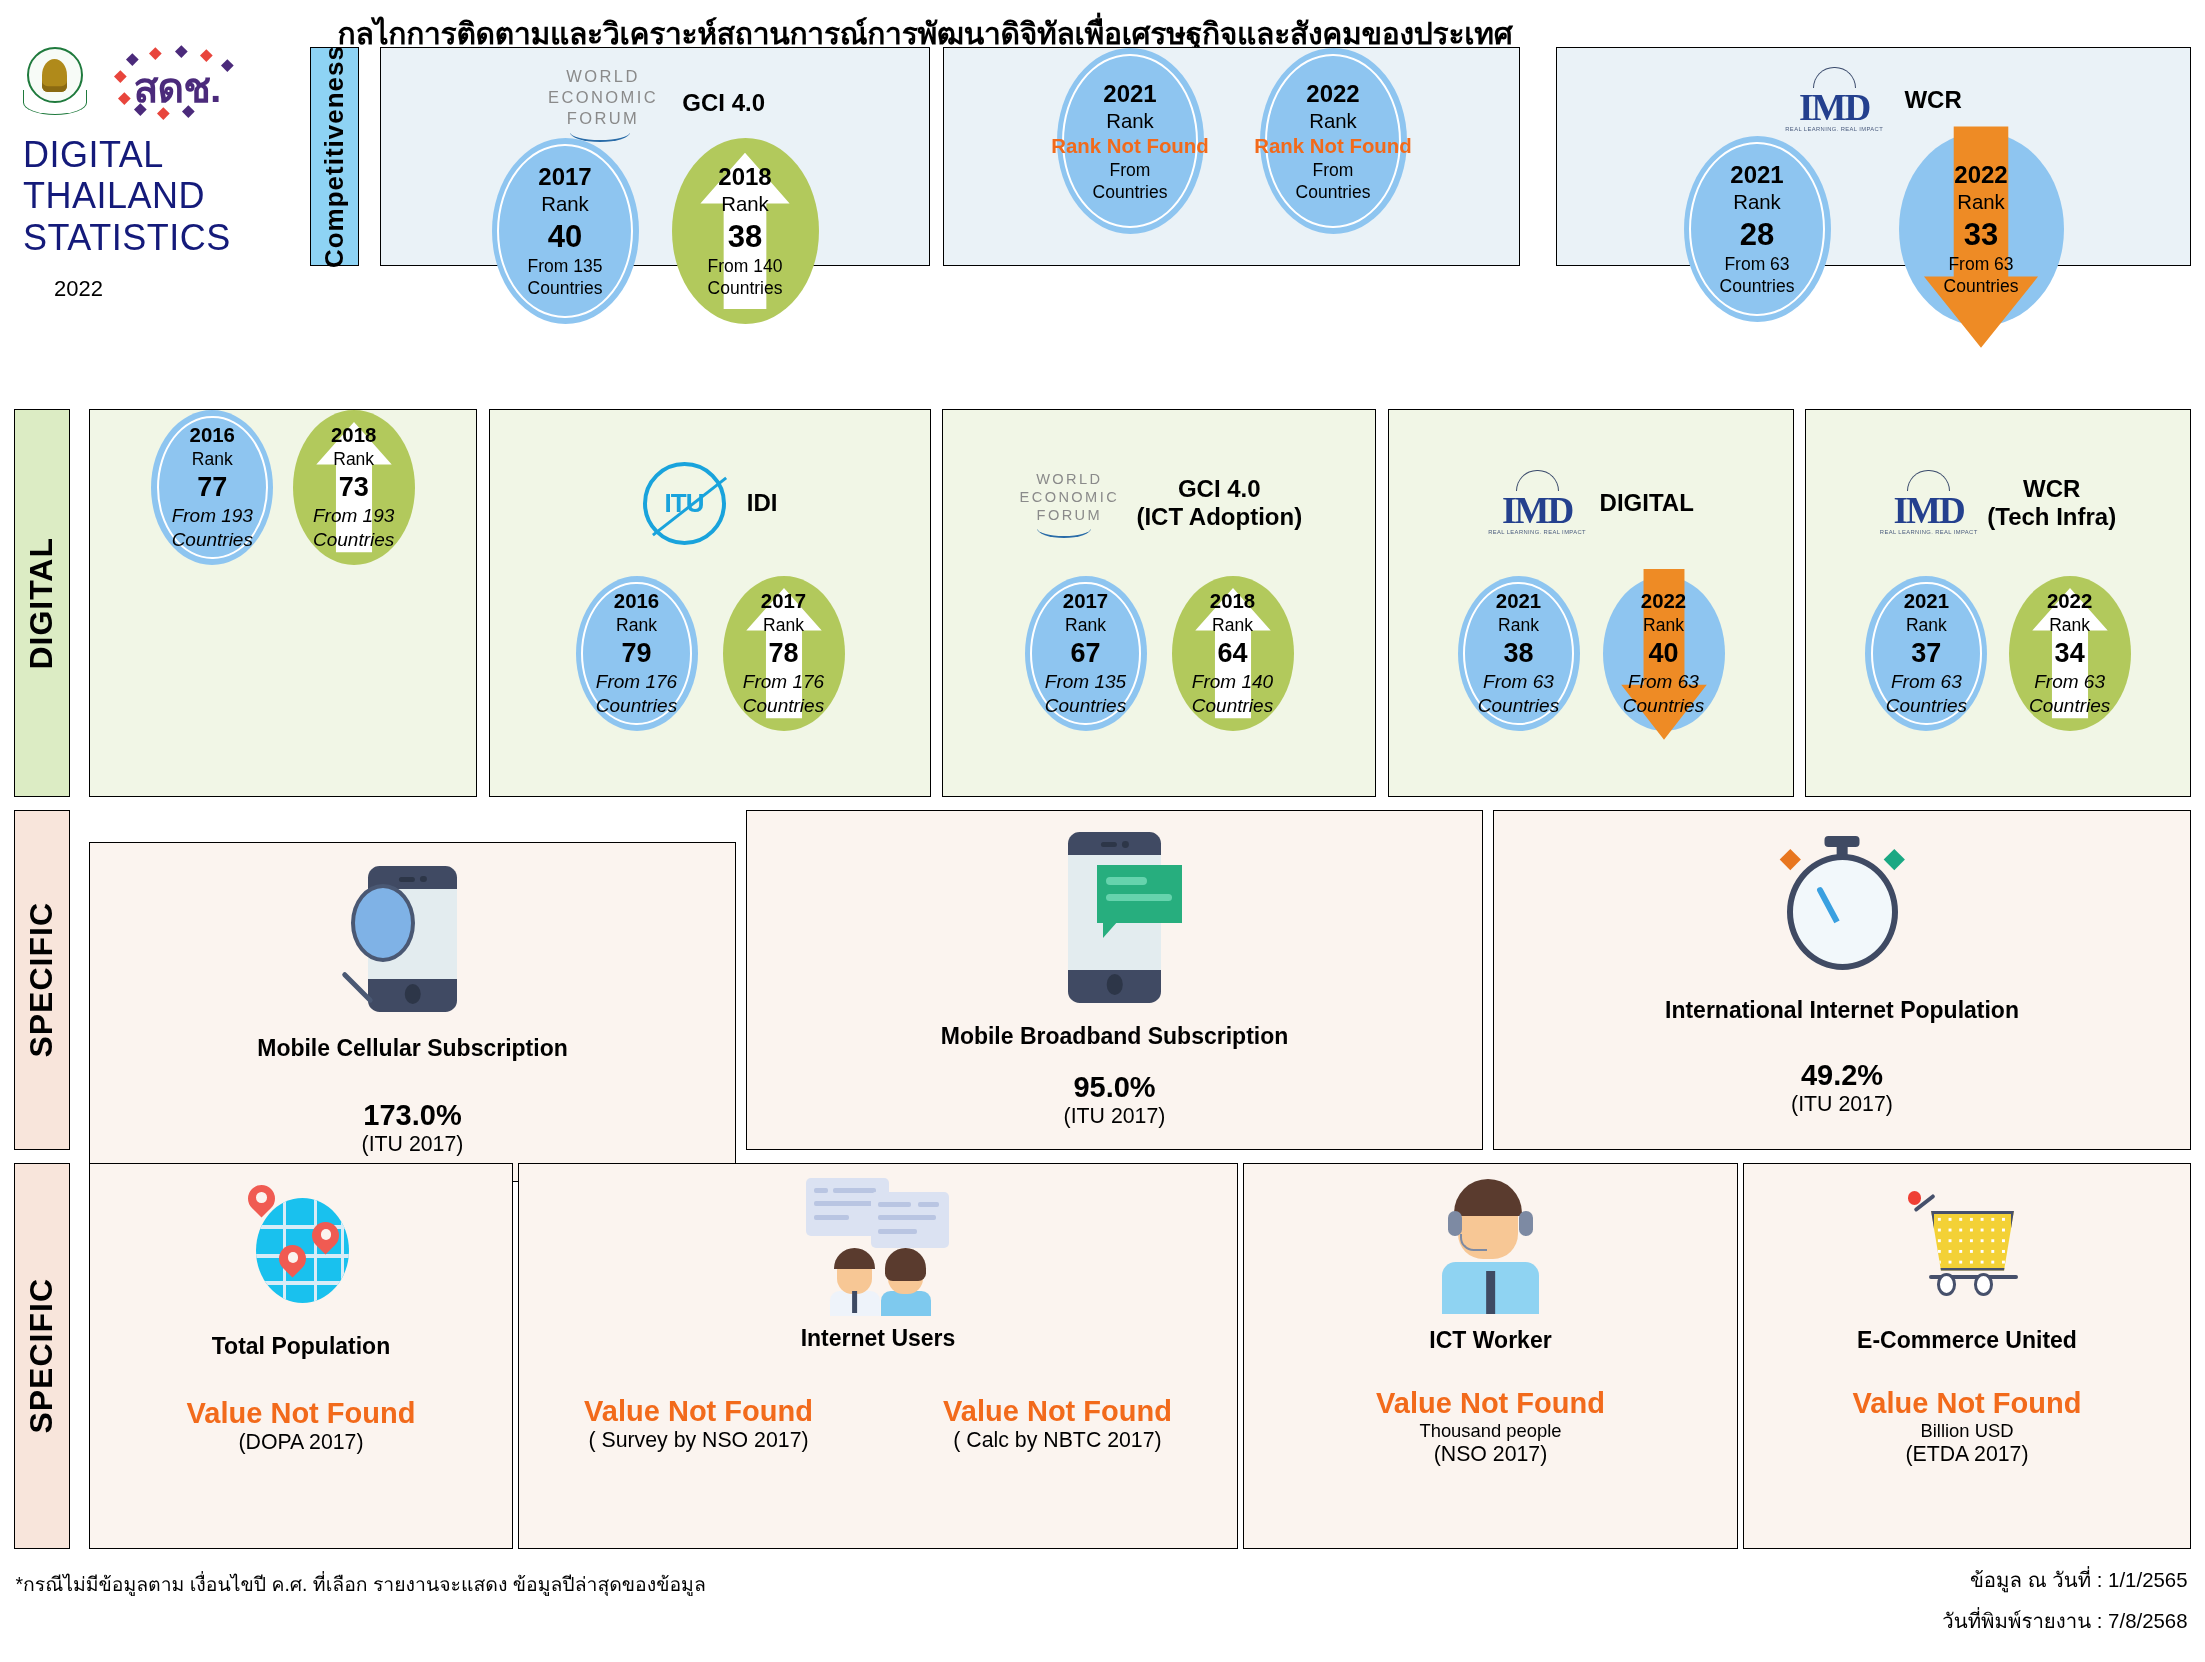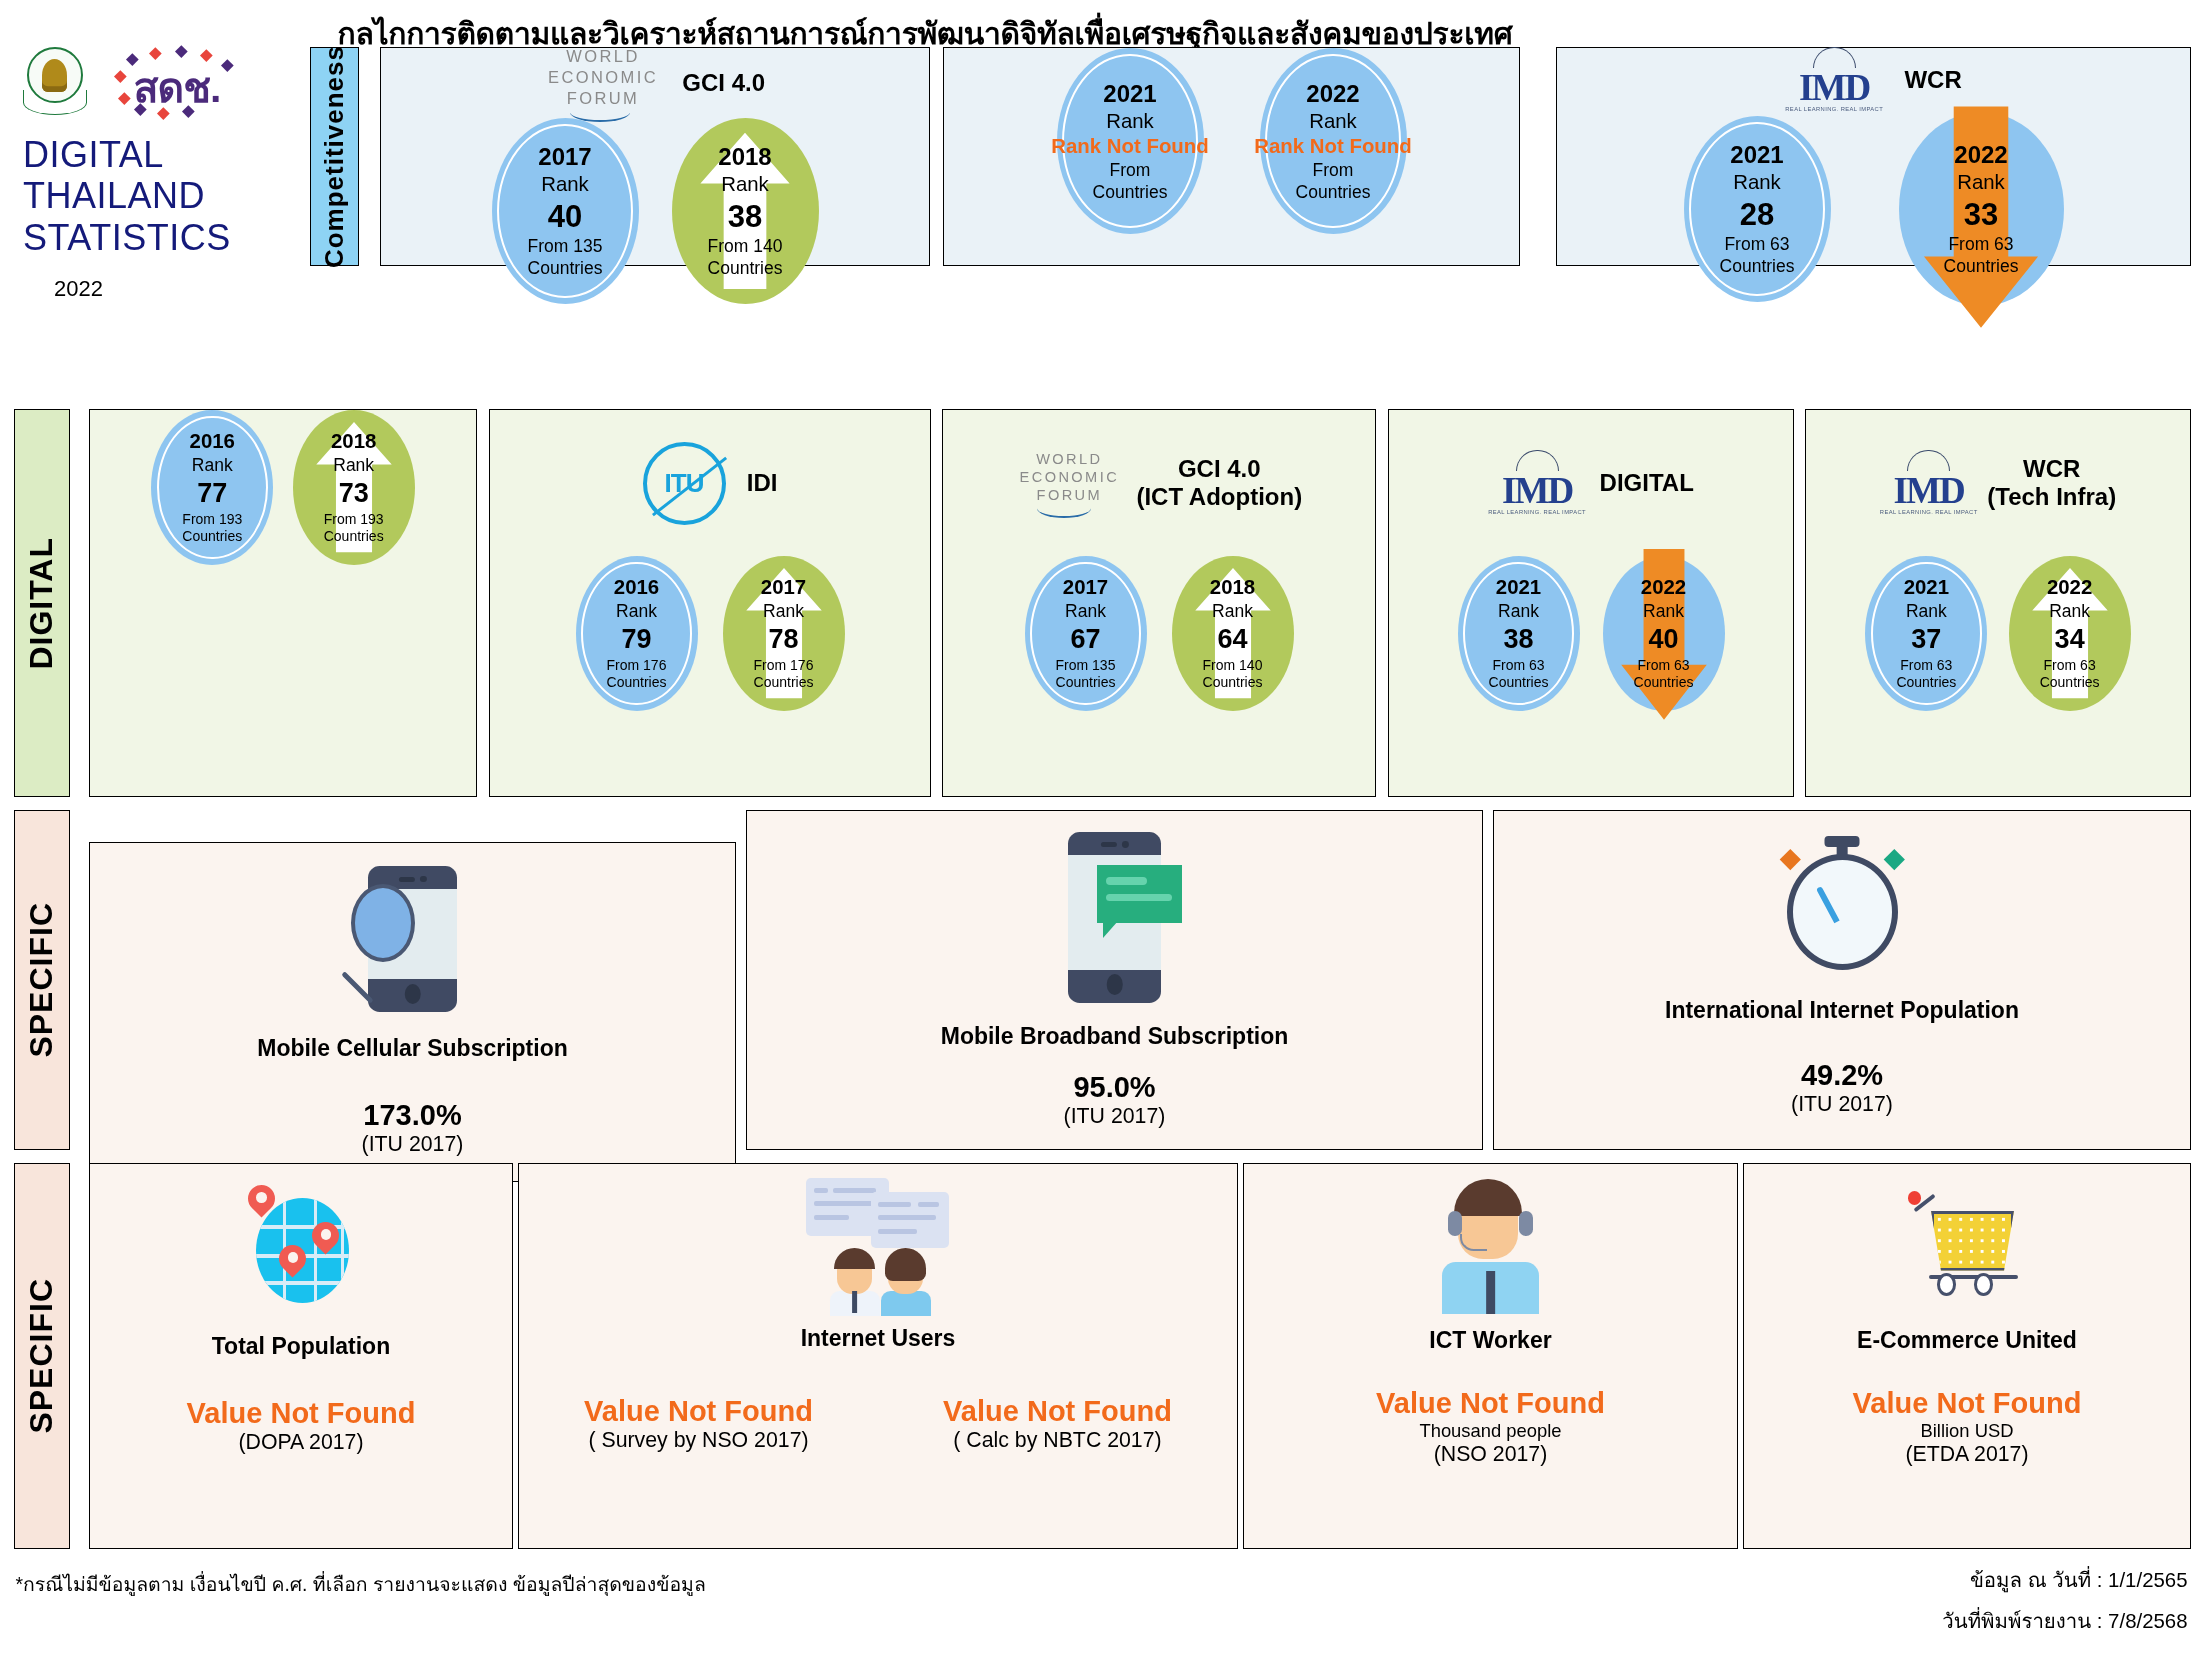--- a/index.html
+++ b/index.html
@@ -73,21 +73,21 @@
   }
 
   
   .panel {
     position: absolute;
     border: 1.9px solid #000;
     display: flex; flex-direction: column; align-items: center;
   }
   .panel-head {
     display: flex; align-items: center; justify-content: center;
-    gap: 21.3px; width: 100%;
+    gap: 21.3px; width: 100%; margin-top: 20px;
   }
   .panel-title { font-size: 24px; font-weight: bold; color: #000; text-align: center; line-height: 1.15; }
   .panel-body { display: flex; align-items: center; justify-content: center; gap: 29px; width: 100%; }
 
   
   .rank-oval {
     position: relative;
     width: 147px; height: 186px;
     display: flex; flex-direction: column; align-items: center; justify-content: center;
     text-align: center;
@@ -111,21 +111,21 @@
   .arw svg { width: 100%; height: 100%; display: block; }
   .oval-content { position: relative; z-index: 3; line-height: 1.25; }
   .rk-year { font-size: 24px; font-weight: bold; color: #000; }
   .rank-oval.sm .rk-year { font-size: 20.4px; }
   .rk-label { font-size: 20.4px; color: #000; }
   .rank-oval.sm .rk-label { font-size: 17.5px; }
   .rk-value { font-size: 31px; font-weight: bold; color: #000; }
   .rank-oval.sm .rk-value { font-size: 27px; }
   .rk-value.nf { font-size: 20.4px; color: #f26a1b; font-weight: bold; white-space: nowrap; }
   .rk-from { font-size: 17.5px; color: #000; }
-  .rank-oval.sm .rk-from { font-size: 14px; }
+  .rank-oval.sm .rk-from { font-size: 19px; font-style: italic; }
 
   
   .mark { display: flex; align-items: center; justify-content: center; }
   .wef-mark { width: 116px; font-size: 16.5px; color: #8a8a8a; letter-spacing: 2.4px;
               line-height: 1.25; text-align: center; position: relative; padding-bottom: 11.6px; }
   .wef-mark .swoosh {
     position: absolute; left: 25px; bottom: -1.9px; width: 60px; height: 19.4px;
     border-bottom: 2.4px solid #2a6ca8; border-radius: 0 0 60% 60%;
   }
   .wb-mark { display: flex; align-items: center; gap: 11.6px; }

